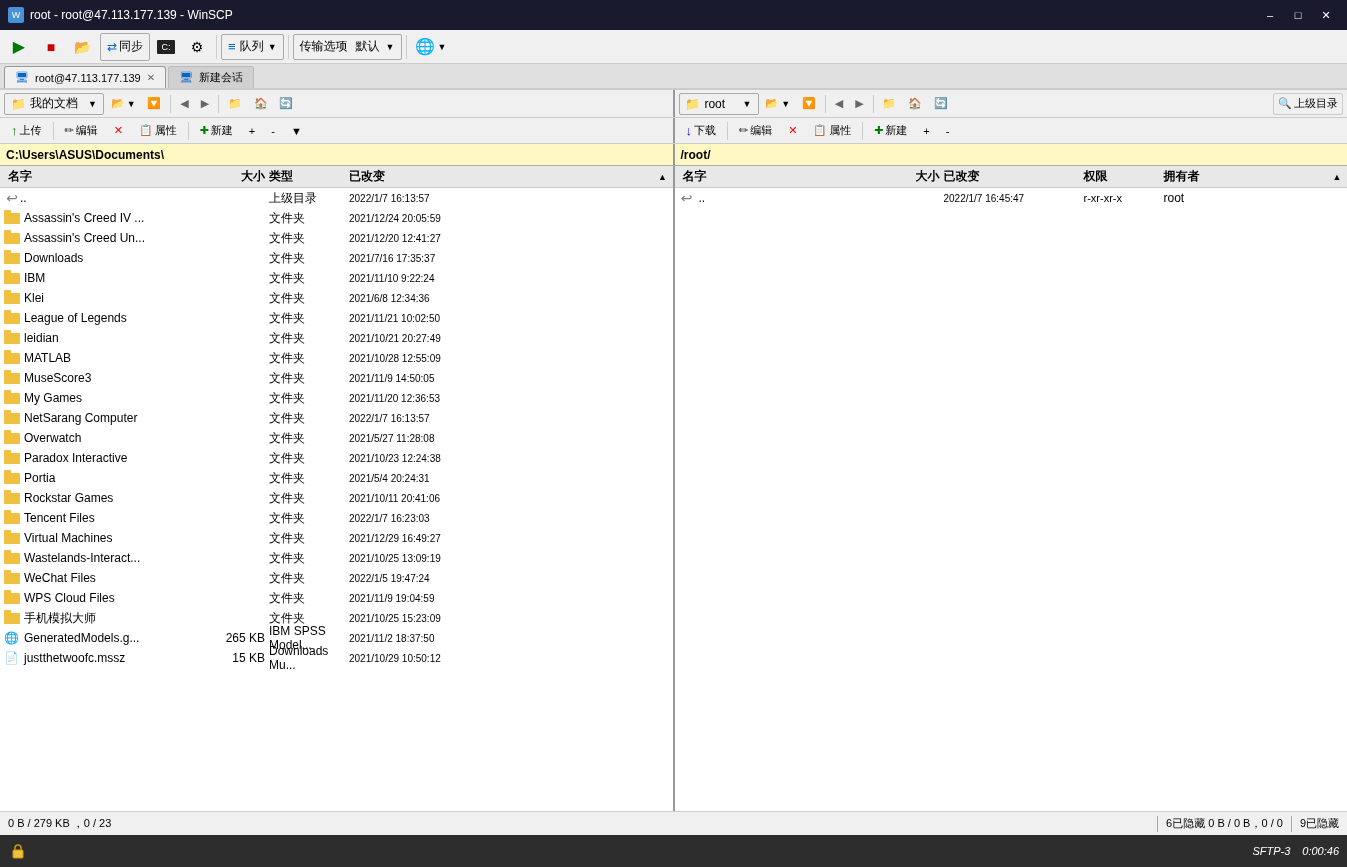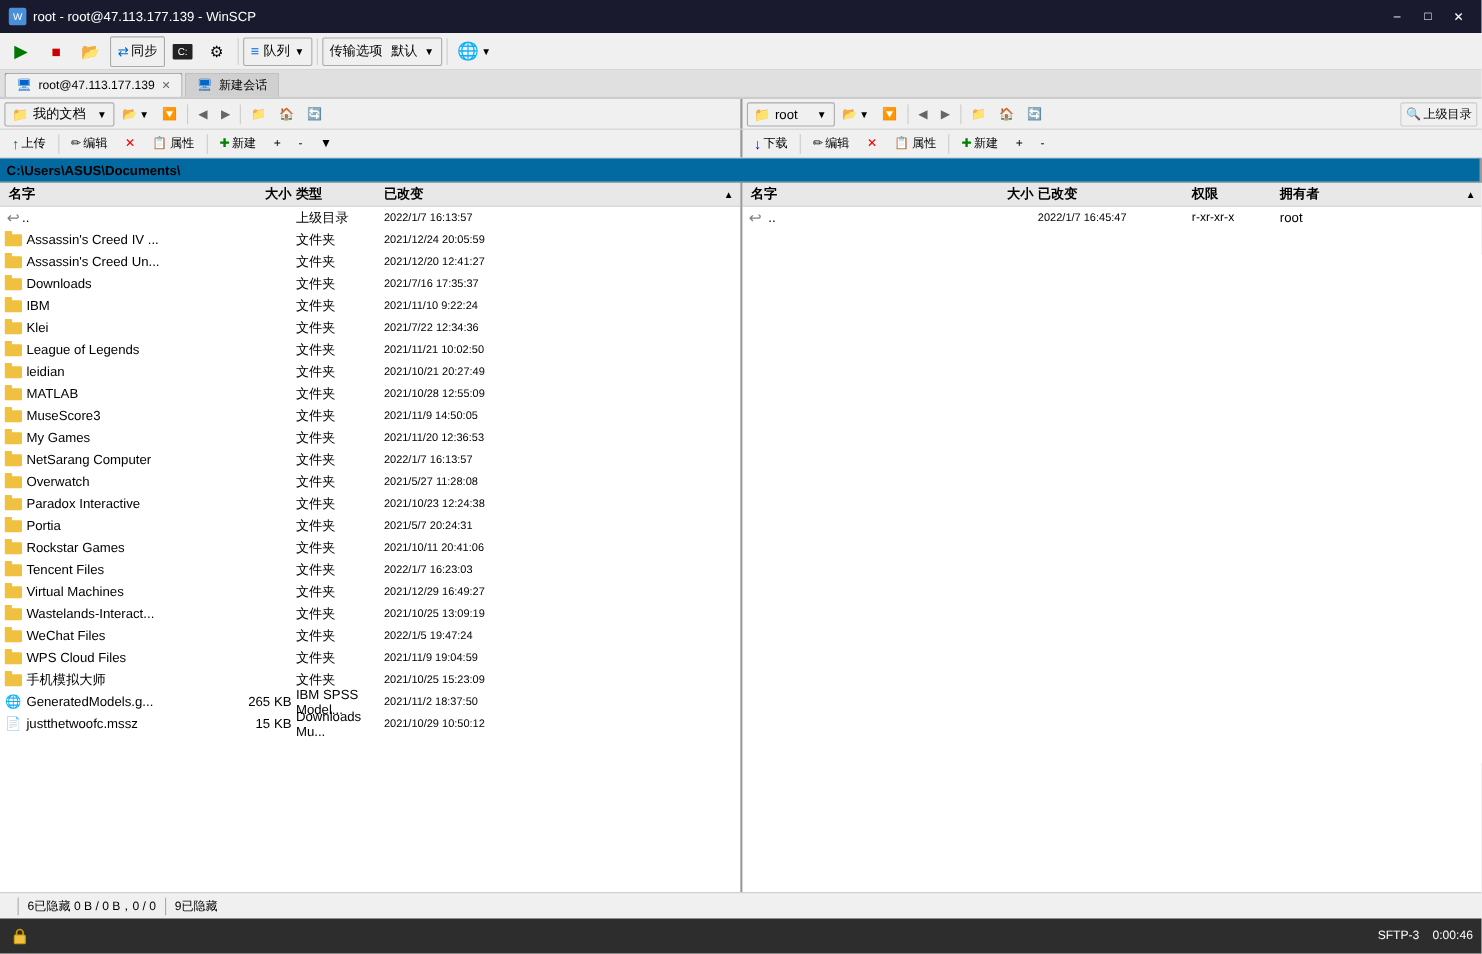--- a/index.html
+++ b/index.html
@@ -142,21 +142,21 @@
     .file-panel {
       flex: 1;
       display: flex;
       flex-direction: column;
       border-right: 2px solid #999;
       overflow: hidden;
     }
     .file-panel:last-child { border-right: none; }
 
     .panel-addr-bar {
-      background: #0369a1;
+      background: #fef9c3;
       height: 22px;
       display: flex;
       align-items: center;
       padding: 0 6px;
       font-size: 12px;
       font-weight: 600;
       border-bottom: 1px solid #aaa;
     }
     .panel-tb-btn {
       height: 22px;
@@ -241,21 +241,21 @@
       height: 32px;
       display: flex;
       align-items: center;
       padding: 0 8px;
       gap: 8px;
       color: white;
       font-size: 11px;
     }
     .taskbar-right {
       margin-left: auto;
-      display: flex; align-items: center; gap: 12px;
+      display: flex; align-items: center; gap: 12px; font-style: italic;
     }
     .lock-icon-wrap {
       width: 20px; height: 20px;
       display: flex; align-items: center; justify-content: center;
     }
 
     .full-container {
       display: flex;
       flex-direction: column;
       height: 867px;
@@ -468,20 +468,23 @@
       <button class="panel-tb-btn">
         <span style="font-size:11px;">-</span>
       </button>
     </div>
   </div>
 
   <div style="display:flex; height:22px; border-bottom:1px solid #bbb;">
     <div class="panel-addr-bar" style="flex:1; border-right:2px solid #999;">
       <span>C:\Users\ASUS\Documents\</span>
     </div>
+    <div class="panel-addr-bar" style="flex:1;">
+      <span>/root/</span>
+    </div>
   </div>
 
   <div class="panels-container">
 
     <div class="file-panel">
 
       <div class="file-table-header">
         <div class="col-name">名字</div>
         <div class="col-size" style="text-align:right;">大小</div>
         <div class="col-type">类型</div>
@@ -551,21 +554,21 @@
           <div class="file-row">
             <div class="file-name-cell">
               <span style="width: 16px; height: 16px; margin-right: 4px; flex-shrink: 0; display: inline-block;"><svg width="16" height="14" viewBox="0 0 16 14">
                   <rect x="0" y="3" width="16" height="11" rx="1" fill="#f0c040"></rect>
                   <rect x="0" y="0" width="7" height="4" rx="1" fill="#f0c040"></rect>
                 </svg></span>
               <span>Klei</span>
             </div>
             <div class="file-size-cell"></div>
             <div class="file-type-cell">文件夹</div>
-            <div class="file-changed-cell">2021/7/22  12:34:36</div>
+            <div class="file-changed-cell">2021/6/8  12:34:36</div>
           </div>
           <div class="file-row">
             <div class="file-name-cell">
               <span style="width: 16px; height: 16px; margin-right: 4px; flex-shrink: 0; display: inline-block;"><svg width="16" height="14" viewBox="0 0 16 14">
                   <rect x="0" y="3" width="16" height="11" rx="1" fill="#f0c040"></rect>
                   <rect x="0" y="0" width="7" height="4" rx="1" fill="#f0c040"></rect>
                 </svg></span>
               <span>League of Legends</span>
             </div>
             <div class="file-size-cell"></div>
@@ -659,21 +662,21 @@
           <div class="file-row">
             <div class="file-name-cell">
               <span style="width: 16px; height: 16px; margin-right: 4px; flex-shrink: 0; display: inline-block;"><svg width="16" height="14" viewBox="0 0 16 14">
                   <rect x="0" y="3" width="16" height="11" rx="1" fill="#f0c040"></rect>
                   <rect x="0" y="0" width="7" height="4" rx="1" fill="#f0c040"></rect>
                 </svg></span>
               <span>Portia</span>
             </div>
             <div class="file-size-cell"></div>
             <div class="file-type-cell">文件夹</div>
-            <div class="file-changed-cell">2021/5/7  20:24:31</div>
+            <div class="file-changed-cell">2021/5/4  20:24:31</div>
           </div>
           <div class="file-row">
             <div class="file-name-cell">
               <span style="width: 16px; height: 16px; margin-right: 4px; flex-shrink: 0; display: inline-block;"><svg width="16" height="14" viewBox="0 0 16 14">
                   <rect x="0" y="3" width="16" height="11" rx="1" fill="#f0c040"></rect>
                   <rect x="0" y="0" width="7" height="4" rx="1" fill="#f0c040"></rect>
                 </svg></span>
               <span>Rockstar Games</span>
             </div>
             <div class="file-size-cell"></div>
@@ -793,20 +796,23 @@
             <div class="file-size-cell"></div>
             <div class="file-changed-cell">2022/1/7  16:45:47</div>
             <div class="file-perms-cell">r-xr-xr-x</div>
             <div class="file-owner-cell">root</div>
           </div>
         </div>
     </div>
   </div>
 
   <div class="status-bar">
+    <div class="status-left">
+      <span>0 B / 279 KB ，0 / 23</span>
+    </div>
     <div class="status-divider"></div>
     <div>
       <span>6已隐藏  0 B / 0 B，0 / 0</span>
     </div>
     <div class="status-divider"></div>
     <div>
       <span>9已隐藏</span>
     </div>
   </div>
 

